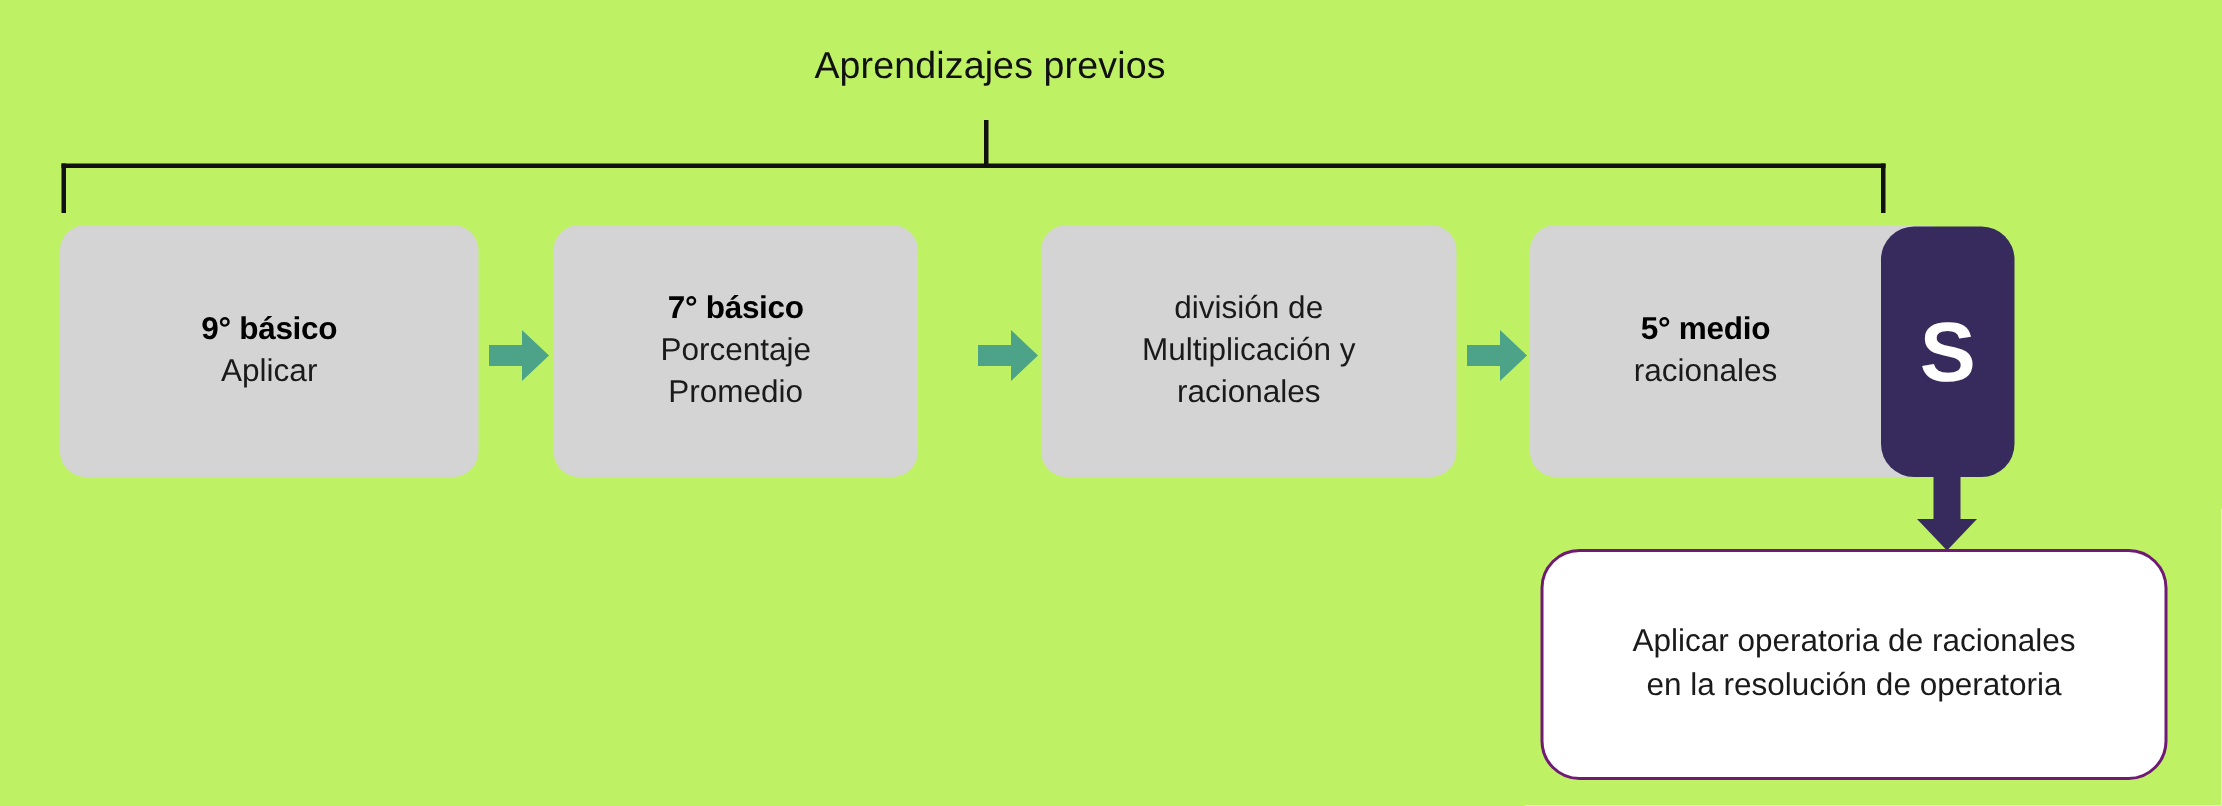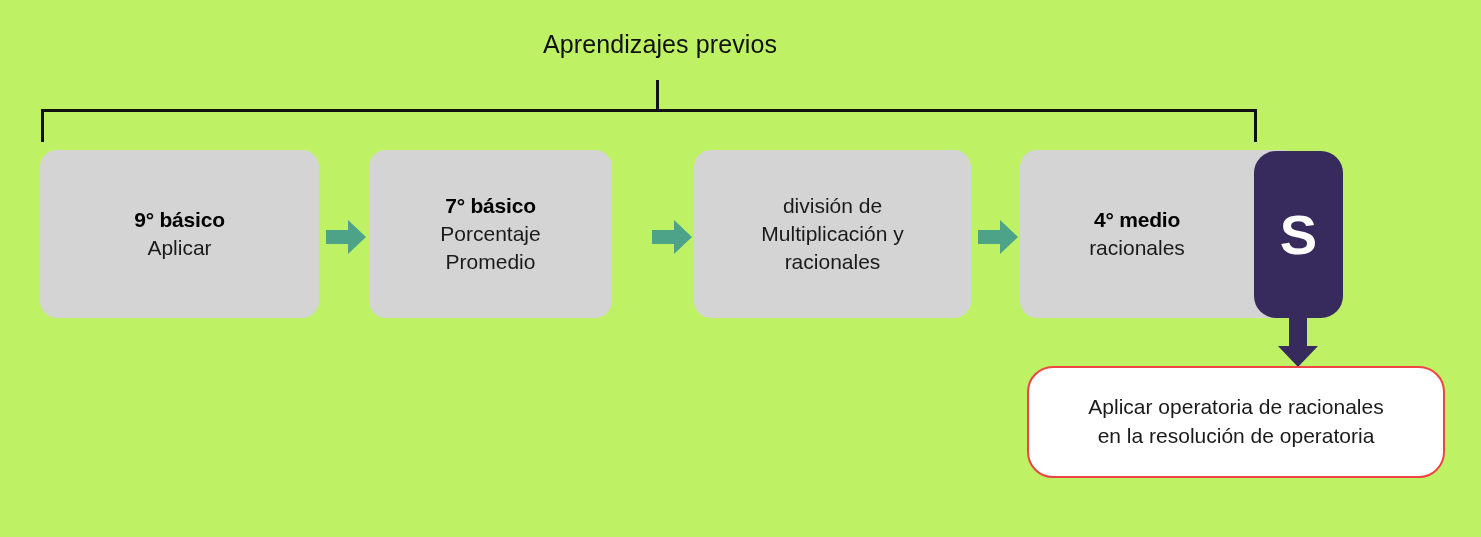--- a/index.html
+++ b/index.html
@@ -140,22 +140,22 @@
     width: 60px;
     height: 54px;
   }
 
   
   .outcome-box {
     position: absolute;
     left: 1027px;
     top: 366px;
     width: 418px;
-    height: 112px;
-    border: 2px solid #ef4444;
+    height: 154px;
+    border: 2px solid #701a75;
     border-radius: 26px;
     background: #ffffff;
     box-sizing: border-box;
     display: flex;
     flex-direction: column;
     align-items: center;
     justify-content: center;
   }
   .outcome-box .line {
     font-size: 21px;
@@ -213,21 +213,21 @@
   </div>
 
   <div class="arrow-green" id="arrow-3">
     <svg viewBox="0 0 44 44" width="44" height="44" aria-hidden="true">
       <path d="M2,15 L24,15 L24,5 L42,22 L24,39 L24,29 L2,29 Z" fill="#4ca387"></path>
     </svg>
   </div>
 
   <div class="step-box" id="box-4">
     <div class="box-inner">
-      <div class="grade">4° medio</div>
+      <div class="grade">5° medio</div>
       <div class="desc">racionales</div>
     </div>
   </div>
 
   <div class="s-badge">
     <span>S</span>
   </div>
 
   <div class="arrow-purple">
     <svg viewBox="0 0 60 54" width="60" height="54" aria-hidden="true">

